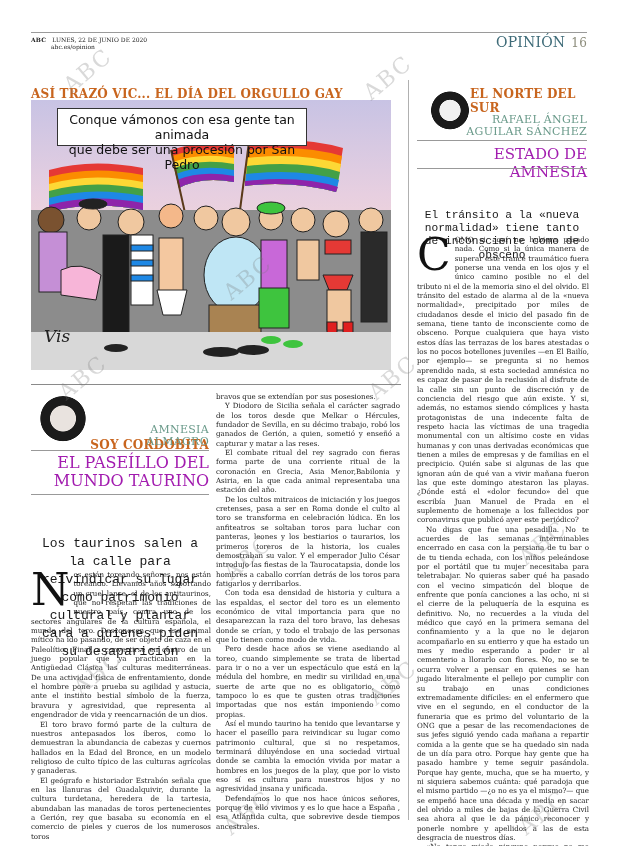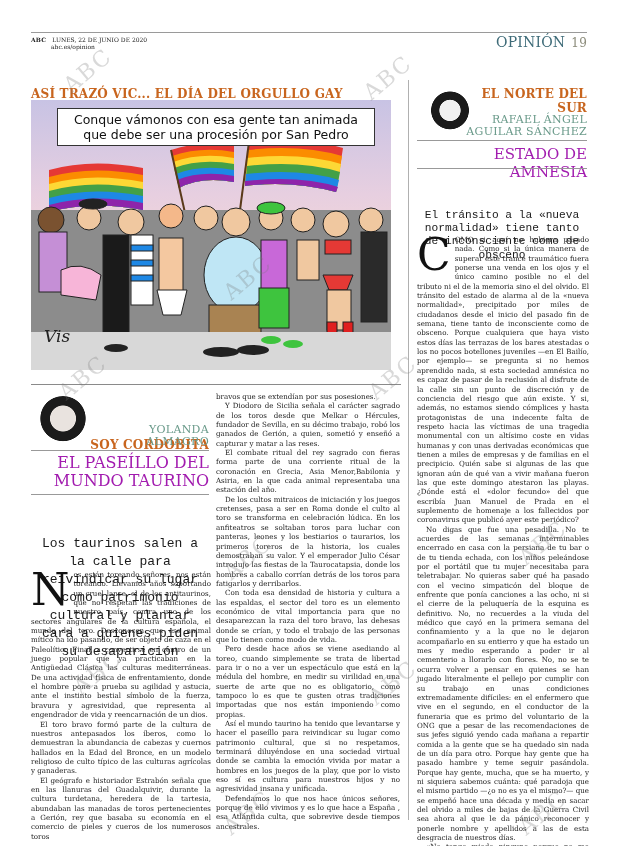--- a/index.html
+++ b/index.html
@@ -11,21 +11,21 @@
   .masthead-left .brand { font-weight: bold; margin-right: 6px; letter-spacing: 0.2px; }
   .masthead-left .url { display: block; margin-left: 20px; }
   .section-head { position: absolute; right: 33px; top: 34px; font-family: "DejaVu Serif", serif; font-size: 14px; color: #3e6b78; letter-spacing: 0.2px; }
   .section-head .page { color: #8b8b7a; font-size: 12px; margin-left: 6px; }
 
   .kicker { font-family: "DejaVu Serif", serif; font-weight: bold; font-size: 12px; color: #c8651e; letter-spacing: 0.2px; }
 
   .cartoon-kicker { position: absolute; left: 31px; top: 87px; }
   .cartoon { position: absolute; left: 31px; top: 100px; width: 360px; height: 270px; overflow: hidden;
     background: linear-gradient(#c8c3e4 0%, #e7cfe0 35%, #f3d6d8 55%, #f0eaea 100%); }
-  .bubble { position: absolute; left: 26px; top: 8px; width: 318px; height: 38px; background: #fff; border: 1.5px solid #333;
+  .bubble { position: absolute; left: 26px; top: 8px; width: 250px; height: 38px; background: #fff; border: 1.5px solid #333;
     font-family: "DejaVu Sans", sans-serif; font-size: 12.5px; line-height: 15px; text-align: center; padding-top: 3px; color: #111; }
   .signature { position: absolute; left: 13px; bottom: 24px; font-family: "DejaVu Serif", serif; font-style: italic; font-size: 17px; color: #222; }
 
   .rule-h { position: absolute; height: 1px; background: #8a8a8a; }
   .rule-v { position: absolute; width: 1px; background: #b0b0b0; }
   .photo { position: absolute; border-radius: 50% 50% 40% 40%; }
   .author { font-family: "DejaVu Serif", serif; color: #6a9a8a; font-size: 11px; line-height: 12px; text-align: right; letter-spacing: 0.3px; }
   .headline { font-family: "DejaVu Serif", serif; color: #a21caf; text-align: right; }
   .subhead { font-family: Liberation Mono, monospace; color: #1a1a1a; text-align: center; margin-top: 36px; }
 
@@ -38,21 +38,21 @@
 </style>
 </head>
 <body>
 
 <div class="topline"></div>
 <div class="masthead-left">
   <span class="brand">ABC</span><span>LUNES, 22 DE JUNIO DE 2020</span>
   <span class="url">abc.es/opinion</span>
 </div>
 <div class="section-head">
-  <span>OPINIÓN</span><span class="page">19</span>
+  <span>OPINIÓN</span><span class="page">16</span>
 </div>
 
 <div class="kicker cartoon-kicker">ASÍ TRAZÓ VIC... EL DÍA DEL ORGULLO GAY</div>
 <div class="cartoon">
   <svg width="360" height="270" viewBox="0 0 360 270" style="position:absolute;left:0;top:0">
 
     <g>
       <path d="M18 70 Q60 58 112 68 L112 110 Q60 100 18 112 Z" fill="#e53935"></path>
       <path d="M18 77 Q60 65 112 75 L112 110 Q60 100 18 112 Z" fill="#fb8c00"></path>
       <path d="M18 84 Q60 72 112 82 L112 110 Q60 100 18 112 Z" fill="#fdd835"></path>
@@ -135,21 +135,21 @@
   </div>
   <div class="signature">Vis</div>
 </div>
 
 <div class="rule-h" style="left:31px; top:384px; width:370px;"></div>
 <div class="rule-v" style="left:408px; top:80px; height:740px;"></div>
 
 <div>
   <div class="photo" style="left:38px; top:396px; width:50px; height:50px; background: radial-gradient(circle at 50% 45%, #e9e3df 0 34%, #1b1b1b 36% 60%, #fff 62%);"></div>
   <div class="kicker" style="position:absolute; left:80px; top:395px; width:129px; text-align:right;margin-top:43px;">SOY CORDOBITA</div>
-  <div class="author" style="position:absolute; left:80px; top:424px; width:129px;">YOLANDA</div>
+  <div class="author" style="position:absolute; left:80px; top:424px; width:129px;">AMNESIA</div>
   <div class="author" style="position:absolute; left:80px; top:436px; width:129px;">ALMAGRO</div>
   <div class="rule-h" style="left:31px; top:450px; width:178px; background:#999;"></div>
   <div class="headline" style="position:absolute; left:31px; top:454px; width:178px; font-size:16px; line-height:18px;text-align:right;">
     <div>EL PASEÍLLO DEL</div>
     <div>MUNDO TAURINO</div>
   </div>
   <div class="rule-h" style="left:31px; top:494px; width:178px; background:#999;"></div>
   <div class="subhead" style="position:absolute; left:31px; top:499px; width:178px; font-size:13px; line-height:18px;">Los taurinos salen a la calle para reivindicar su lugar como patrimonio cultural y plantar cara a quienes piden su desaparición</div>
 
   <div class="body-text" style="position:absolute; left:31px; top:570px; width:180px;">
@@ -164,21 +164,21 @@
     <p>De los cultos mitraicos de iniciación y los juegos cretenses, pasa a ser en Roma donde el culto al toro se transforma en celebración lúdica. En los anfiteatros se soltaban toros para luchar con panteras, leones y los bestiarios o taurarios, los primeros toreros de la historia, los cuales demostraban su valor. Y el emperador Julio César introdujo las fiestas de la Taurocatapsia, donde los hombres a caballo corrían detrás de los toros para fatigarlos y derribarlos.</p>
     <p>Con toda esa densidad de historia y cultura a las espaldas, el sector del toro es un elemento económico de vital importancia para que no desaparezcan la raza del toro bravo, las dehesas donde se crían, y todo el trabajo de las personas que lo tienen como modo de vida.</p>
     <p>Pero desde hace años se viene asediando al toreo, cuando simplemente se trata de libertad para ir o no a ver un espectáculo que está en la médula del hombre, en medir su virilidad en una suerte de arte que no es obligatorio, como tampoco lo es que te gusten otras tradiciones importadas que nos están imponiendo como propias.</p>
     <p>Así el mundo taurino ha tenido que levantarse y hacer el paseíllo para reivindicar su lugar como patrimonio cultural, que si no respetamos, terminará diluyéndose en una sociedad virtual donde se cambia la emoción vivida por matar a hombres en los juegos de la play, que por lo visto eso sí es cultura para nuestros hijos y no agresividad insana y unificada.</p>
     <p>Defendamos lo que nos hace únicos señores, porque de ello vivimos y es lo que hace a España , esa Atlántida culta, que sobrevive desde tiempos ancestrales.</p>
   </div>
 </div>
 
 <div>
   <div class="photo" style="left:428px; top:84px; width:44px; height:48px; background: radial-gradient(circle at 50% 55%, #f1f1f1 0 30%, #1a1a1a 32% 54%, #fff 56%);"></div>
-  <div class="kicker" style="position:absolute; left:470px; top:87px; width:117px; text-align:right;">EL NORTE DEL SUR</div>
+  <div class="kicker" style="position:absolute; left:470px; top:87px; width:117px; ">EL NORTE DEL SUR</div>
   <div class="author" style="position:absolute; left:440px; top:114px; width:147px;">RAFAEL ÁNGEL</div>
   <div class="author" style="position:absolute; left:440px; top:126px; width:147px;">AGUILAR SÁNCHEZ</div>
   <div class="rule-h" style="left:417px; top:140px; width:170px; background:#999;"></div>
   <div class="headline" style="position:absolute; left:417px; top:145px; width:170px; font-size:15px; line-height:18px;">ESTADO DE AMNESIA</div>
   <div class="rule-h" style="left:417px; top:168px; width:170px; background:#999;"></div>
   <div class="subhead" style="position:absolute; left:417px; top:173px; width:170px; font-size:11.2px; line-height:13.2px;">El tránsito a la «nueva normalidad» tiene tanto de inconsciente como de obsceno</div>
 
   <div class="body-text" style="position:absolute; left:417px; top:235px; width:172px;">
     <p class="first"><span class="dropcap">C</span><span>OMO si aquí no hubiera pasado nada. Como si la única manera de superar este trance traumático fuera ponerse una venda en los ojos y el único camino posible no el del tributo ni el de la memoria sino el del olvido. El tránsito del estado de alarma al de la «nueva normalidad», precipitado por miles de ciudadanos desde el inicio del pasado fin de semana, tiene tanto de inconsciente como de obsceno. Porque cualquiera que haya visto estos días las terrazas de los bares atestadas o los no pocos botellones juveniles —en El Bailío, por ejemplo— se pregunta si no hemos aprendido nada, si esta sociedad amnésica no es capaz de pasar de la reclusión al disfrute de la calle sin un punto de discreción y de conciencia del riesgo que aún existe. Y si, además, no estamos siendo cómplices y hasta protagonistas de una indecente falta de respeto hacia las víctimas de una tragedia monumental con un altísimo coste en vidas humanas y con unas derivadas económicas que tienen a miles de empresas y de familias en el precipicio. Quién sabe si algunas de las que ignoran aún de qué van a vivir mañana fueron las que este domingo atestaron las playas. ¿Dónde está el «dolor fecundo» del que escribía Juan Manuel de Prada en el suplemento de homenaje a los fallecidos por coronavirus que publicó ayer este periódico?</span></p>
     <p>No digas que fue una pesadilla. No te acuerdes de las semanas interminables encerrado en casa con la persiana de tu bar o de tu tienda echada, con los niños peleándose por el portátil que tu mujer necesitaba para teletrabajar. No quieras saber qué ha pasado con el vecino simpaticón del bloque de enfrente que ponía canciones a las ocho, ni si el cierre de la peluquería de la esquina es definitivo. No, no recuerdes a la viuda del médico que cayó en la primera semana del confinamiento y a la que no le dejaron acompañarlo en su entierro y que ha estado un mes y medio esperando a poder ir al cementerio a llorarlo con flores. No, no se te ocurra volver a pensar en quienes se han jugado literalmente el pellejo por cumplir con su trabajo en unas condiciones extremadamente difíciles: en el enfermero que vive en el segundo, en el conductor de la funeraria que es primo del voluntario de la ONG que a pesar de las recomendaciones de sus jefes siguió yendo cada mañana a repartir comida a la gente que se ha quedado sin nada de un día para otro. Porque hay gente que ha pasado hambre y teme seguir pasándola. Porque hay gente, mucha, que se ha muerto, y ni siquiera sabemos cuánta: qué paradoja que el mismo partido —¿o no es ya el mismo?— que se empeñó hace una década y media en sacar del olvido a miles de bajas de la Guerra Civil sea ahora al que le da pánico reconocer y ponerle nombre y apellidos a las de esta desgracia de nuestros días.</p>

